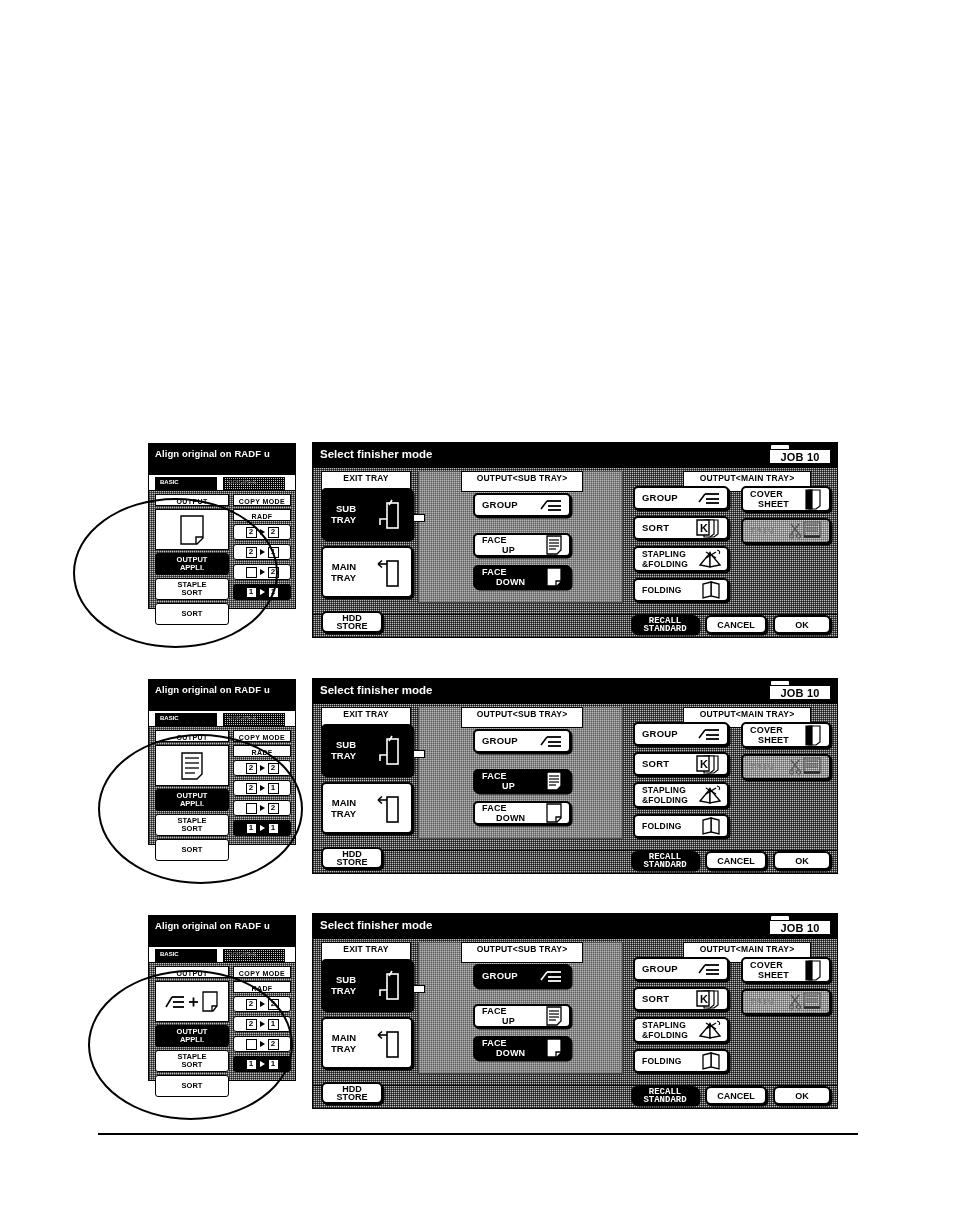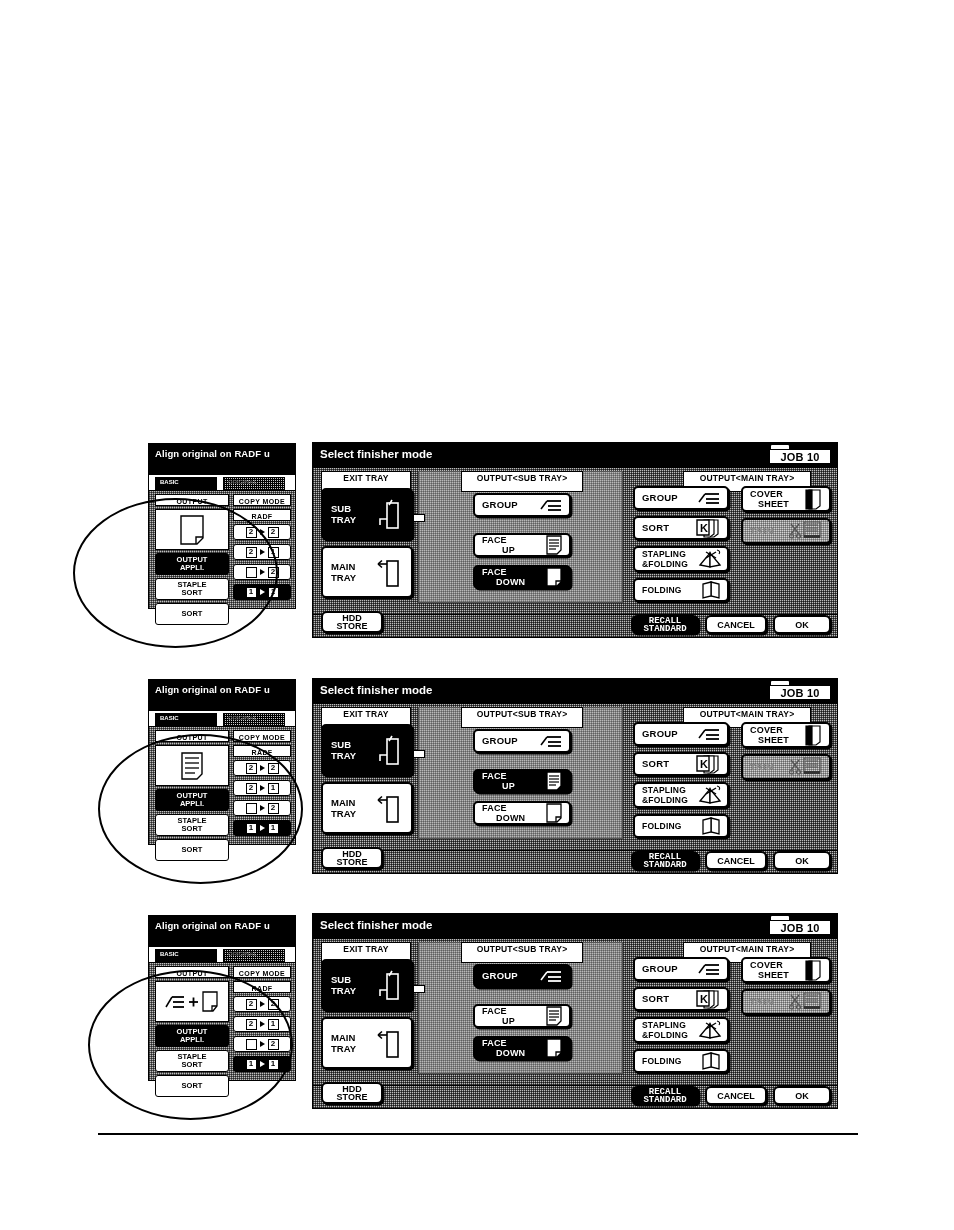--- a/index.html
+++ b/index.html
@@ -182,21 +182,21 @@
   }
   .fbtn .lbl { padding-left: 7px; line-height: 10px; white-space: nowrap; }
   .fbtn .lbl.two { font-size: 9px; }
   .fbtn .gx { margin-left: auto; margin-right: 6px; display:flex; align-items:center; }
 
   .traybtn {
     position: absolute;
     border: 2px solid #000; border-radius: 5px; background: #fff;
     box-shadow: 1.5px 1.5px 0 #000;
     font-size: 9.5px; font-weight: bold;
-    display: flex; align-items: center;
+    display: flex; align-items: center; text-align: right;
   }
   .traybtn.sel { background: #000; color: #fff; }
   .traybtn .tl { padding-left: 8px; line-height: 11px; }
   .traybtn .ti { margin-left: auto; margin-right: 10px; }
 
   .footbtn {
     position: absolute;
     border: 2px solid #000; border-radius: 6px; background: #fff;
     box-shadow: 1.5px 1.5px 0 #000;
     font-size: 9px; font-weight: bold; text-align: center;

